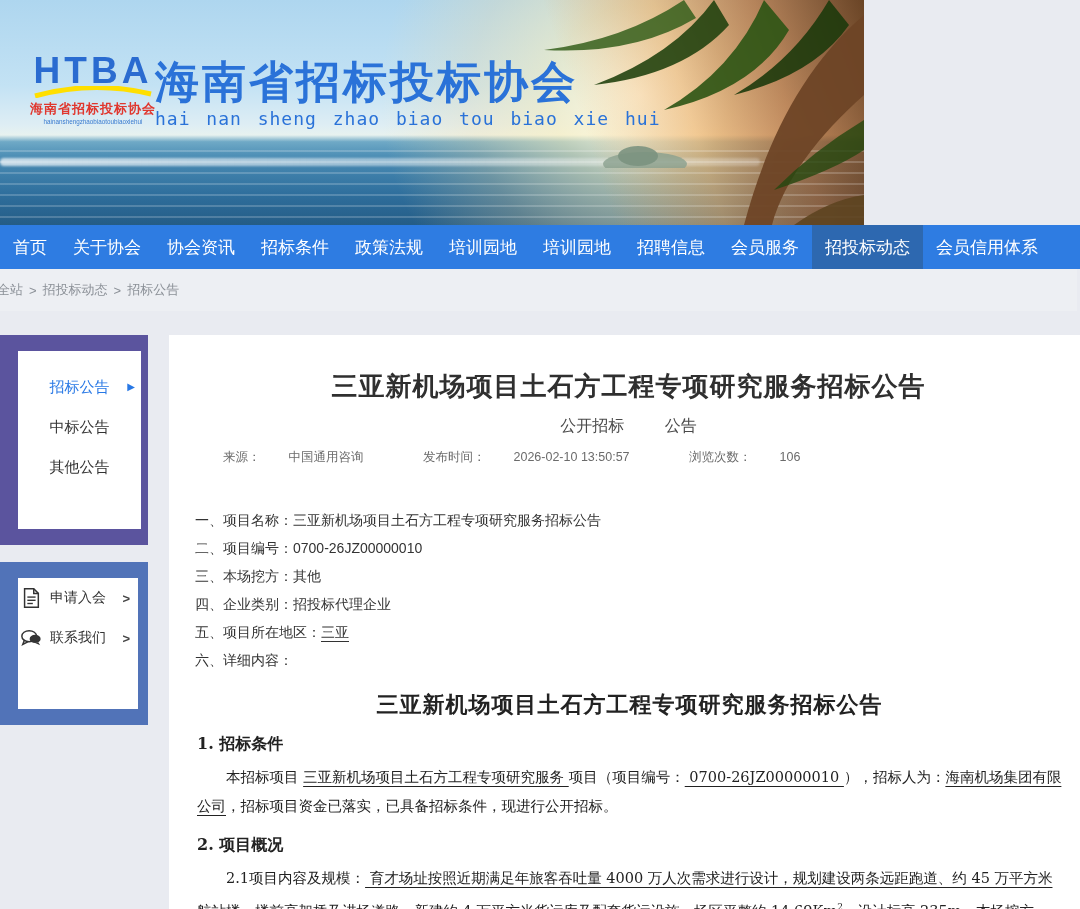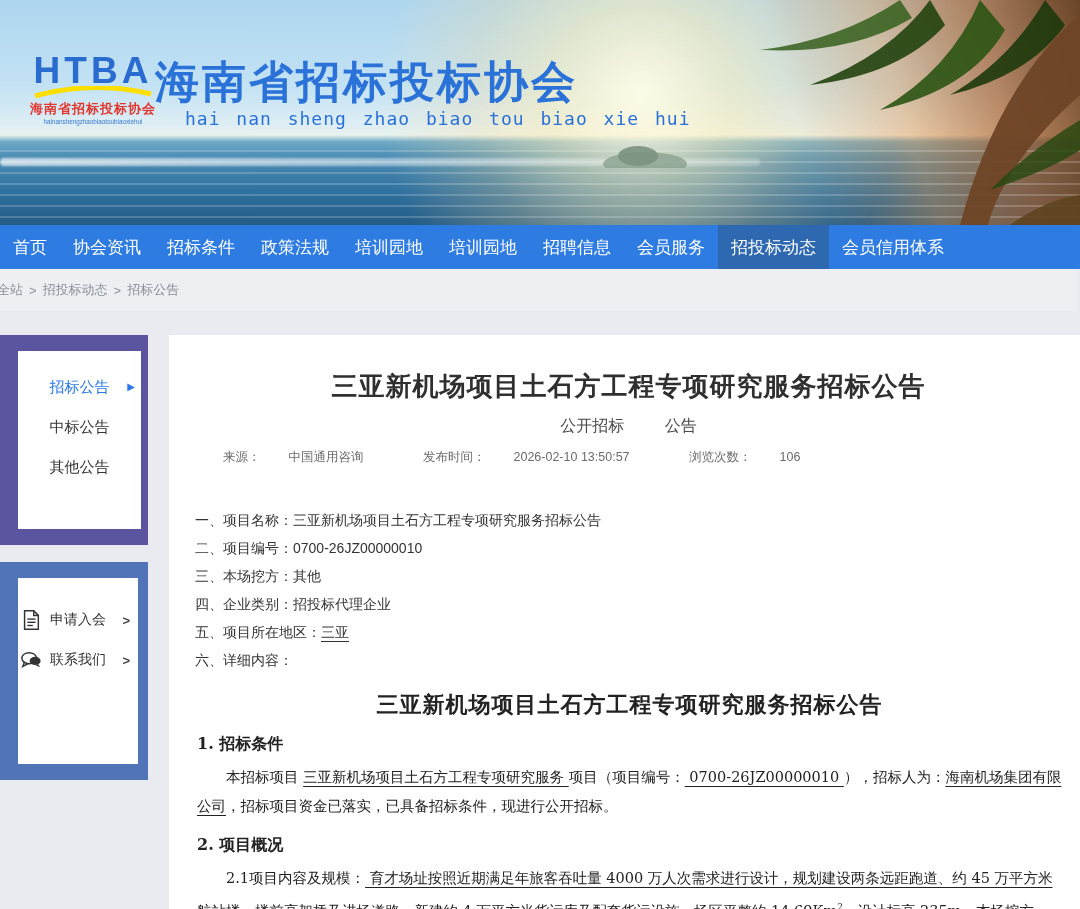--- a/index.html
+++ b/index.html
@@ -1,61 +1,61 @@
 <!DOCTYPE html>
 <html><head>
 <meta charset="utf-8">
 <style>
   html,body{margin:0;padding:0;width:1080px;height:909px;overflow:hidden;
     background:#e9ebf1;font-family:"Liberation Sans","DejaVu Sans",sans-serif;}
 
   
-  .banner{position:relative;width:1080px;height:225px;overflow:hidden;
+  .banner{position:relative;width:864px;height:225px;overflow:hidden;
     background:
       radial-gradient(circle at 640px 95px, rgba(255,252,230,.95) 0, rgba(255,238,180,.55) 90px, rgba(255,220,150,.25) 170px, transparent 260px),
       linear-gradient(180deg,#aed6ef 0%,#c3e2f4 38%,#dfeef4 56%,#e8f2ef 60%,
         #6fa9c6 63%,#4a8cb4 70%,#2f6f9d 86%,#245c86 100%);}
   .banner .glowR{position:absolute;right:0;top:0;width:430px;height:225px;
     background:linear-gradient(252deg, rgba(96,48,10,.88) 0%, rgba(170,85,25,.65) 22%, rgba(235,140,50,.40) 42%, transparent 64%);}
   .banner .waves{position:absolute;left:0;top:150px;width:1080px;height:75px;opacity:.35;
     background:repeating-linear-gradient(180deg, rgba(255,255,255,.55) 0 2px, transparent 2px 11px);}
   .banner .foam{position:absolute;left:0;top:158px;width:760px;height:8px;border-radius:4px;
     background:linear-gradient(90deg, rgba(255,255,255,.7), rgba(255,255,255,.25));filter:blur(1px);}
   .banner svg.palms{position:absolute;right:0;top:0;}
   .logo{position:absolute;left:28px;top:52px;width:130px;text-align:center;}
   .logo .acronym{font-size:37px;font-weight:bold;color:#2a6bd0;letter-spacing:4px;line-height:38px;}
   .logo .swoosh{display:block;margin:-4px auto 0;}
   .logo .cn{font-size:13px;font-weight:bold;color:#e0372e;letter-spacing:1px;margin-top:2px;}
   .logo .py{font-size:7px;color:#3a7bd0;letter-spacing:0;transform:scale(.9);white-space:nowrap;}
   .sitetitle{position:absolute;left:155px;top:58px;}
   .sitetitle .cn{font-size:44px;font-weight:bold;color:#2a72d8;letter-spacing:3px;line-height:48px;}
   .sitetitle .py{font-size:18px;color:#2a72d8;font-family:"DejaVu Sans Mono",monospace;
-    letter-spacing:1px;word-spacing:4px;margin-top:2px;margin-left:30px;}
+    letter-spacing:1px;word-spacing:4px;margin-top:2px;}
 
   
   .mainnav{width:1080px;height:44px;background:#2e7ce2;display:flex;align-items:stretch;padding-left:0;}
   .mainnav a{display:flex;align-items:center;padding:0 13px;color:#fff;font-size:17px;
     text-decoration:none;white-space:nowrap;}
   .mainnav a.active{background:#2d68b0;}
 
   
   .breadcrumb{width:1080px;height:42px;background:#edeff3;display:flex;align-items:center;
     font-size:13px;color:#8b9097;margin-left:-3px;}
   .breadcrumb .sep{margin:0 6px;}
 
   
   .layout{display:flex;padding-top:24px;}
   .side{width:148px;flex:none;}
   .pbox{box-sizing:border-box;height:210px;background:#fff;
     border:16px solid #5b549e;border-left-width:18px;border-right-width:7px;padding-top:16px;}
   .pbox .mitem{position:relative;height:40px;line-height:40px;text-align:center;font-size:15px;color:#333;cursor:pointer;}
   .pbox .mitem.active{color:#2878e5;}
   .pbox .mitem .arr{position:absolute;right:6px;top:0;font-size:10px;color:#2878e5;}
-  .bbox{box-sizing:border-box;height:218px;background:#fff;margin-top:17px;
-    border:16px solid #5173b8;border-left-width:18px;border-right-width:10px;padding-top:22px;}
+  .bbox{box-sizing:border-box;height:163px;background:#fff;margin-top:17px;
+    border:16px solid #5173b8;border-left-width:18px;border-right-width:10px;}
   .qlink{display:flex;align-items:center;height:40px;padding:0 8px 0 2px;font-size:14px;color:#333;cursor:pointer;}
   .qlink .ic{width:22px;height:22px;flex:none;margin-right:8px;}
   .qlink .lbl{flex:1;}
   .qlink .chev{color:#444;font-size:13px;font-weight:bold;}
 
   
   .main{flex:1;margin-left:21px;background:#fff;min-height:574px;padding:30px 18px 0 26px;box-sizing:border-box;}
   h1.arttitle{margin:4px 0 12px;text-align:center;font-size:26px;color:#2f2f2f;letter-spacing:1px;}
   .subtitle{text-align:center;font-size:16px;color:#4a4a4a;}
   .subtitle span{margin:0 18px;}
@@ -101,20 +101,21 @@
     <div class="py">hainanshengzhaobiaotoubiaoxiehui</div>
   </div>
   <div class="sitetitle">
     <div class="cn">海南省招标投标协会</div>
     <div class="py">hai nan sheng zhao biao tou biao xie hui</div>
   </div>
 </div>
 
 <div class="mainnav">
   <a href="#">首页</a>
+  <a href="#">关于协会</a>
   <a href="#">协会资讯</a>
   <a href="#">招标条件</a>
   <a href="#">政策法规</a>
   <a href="#">培训园地</a>
   <a href="#">培训园地</a>
   <a href="#">招聘信息</a>
   <a href="#">会员服务</a>
   <a href="#" class="active">招投标动态</a>
   <a href="#">会员信用体系</a>
 </div>

